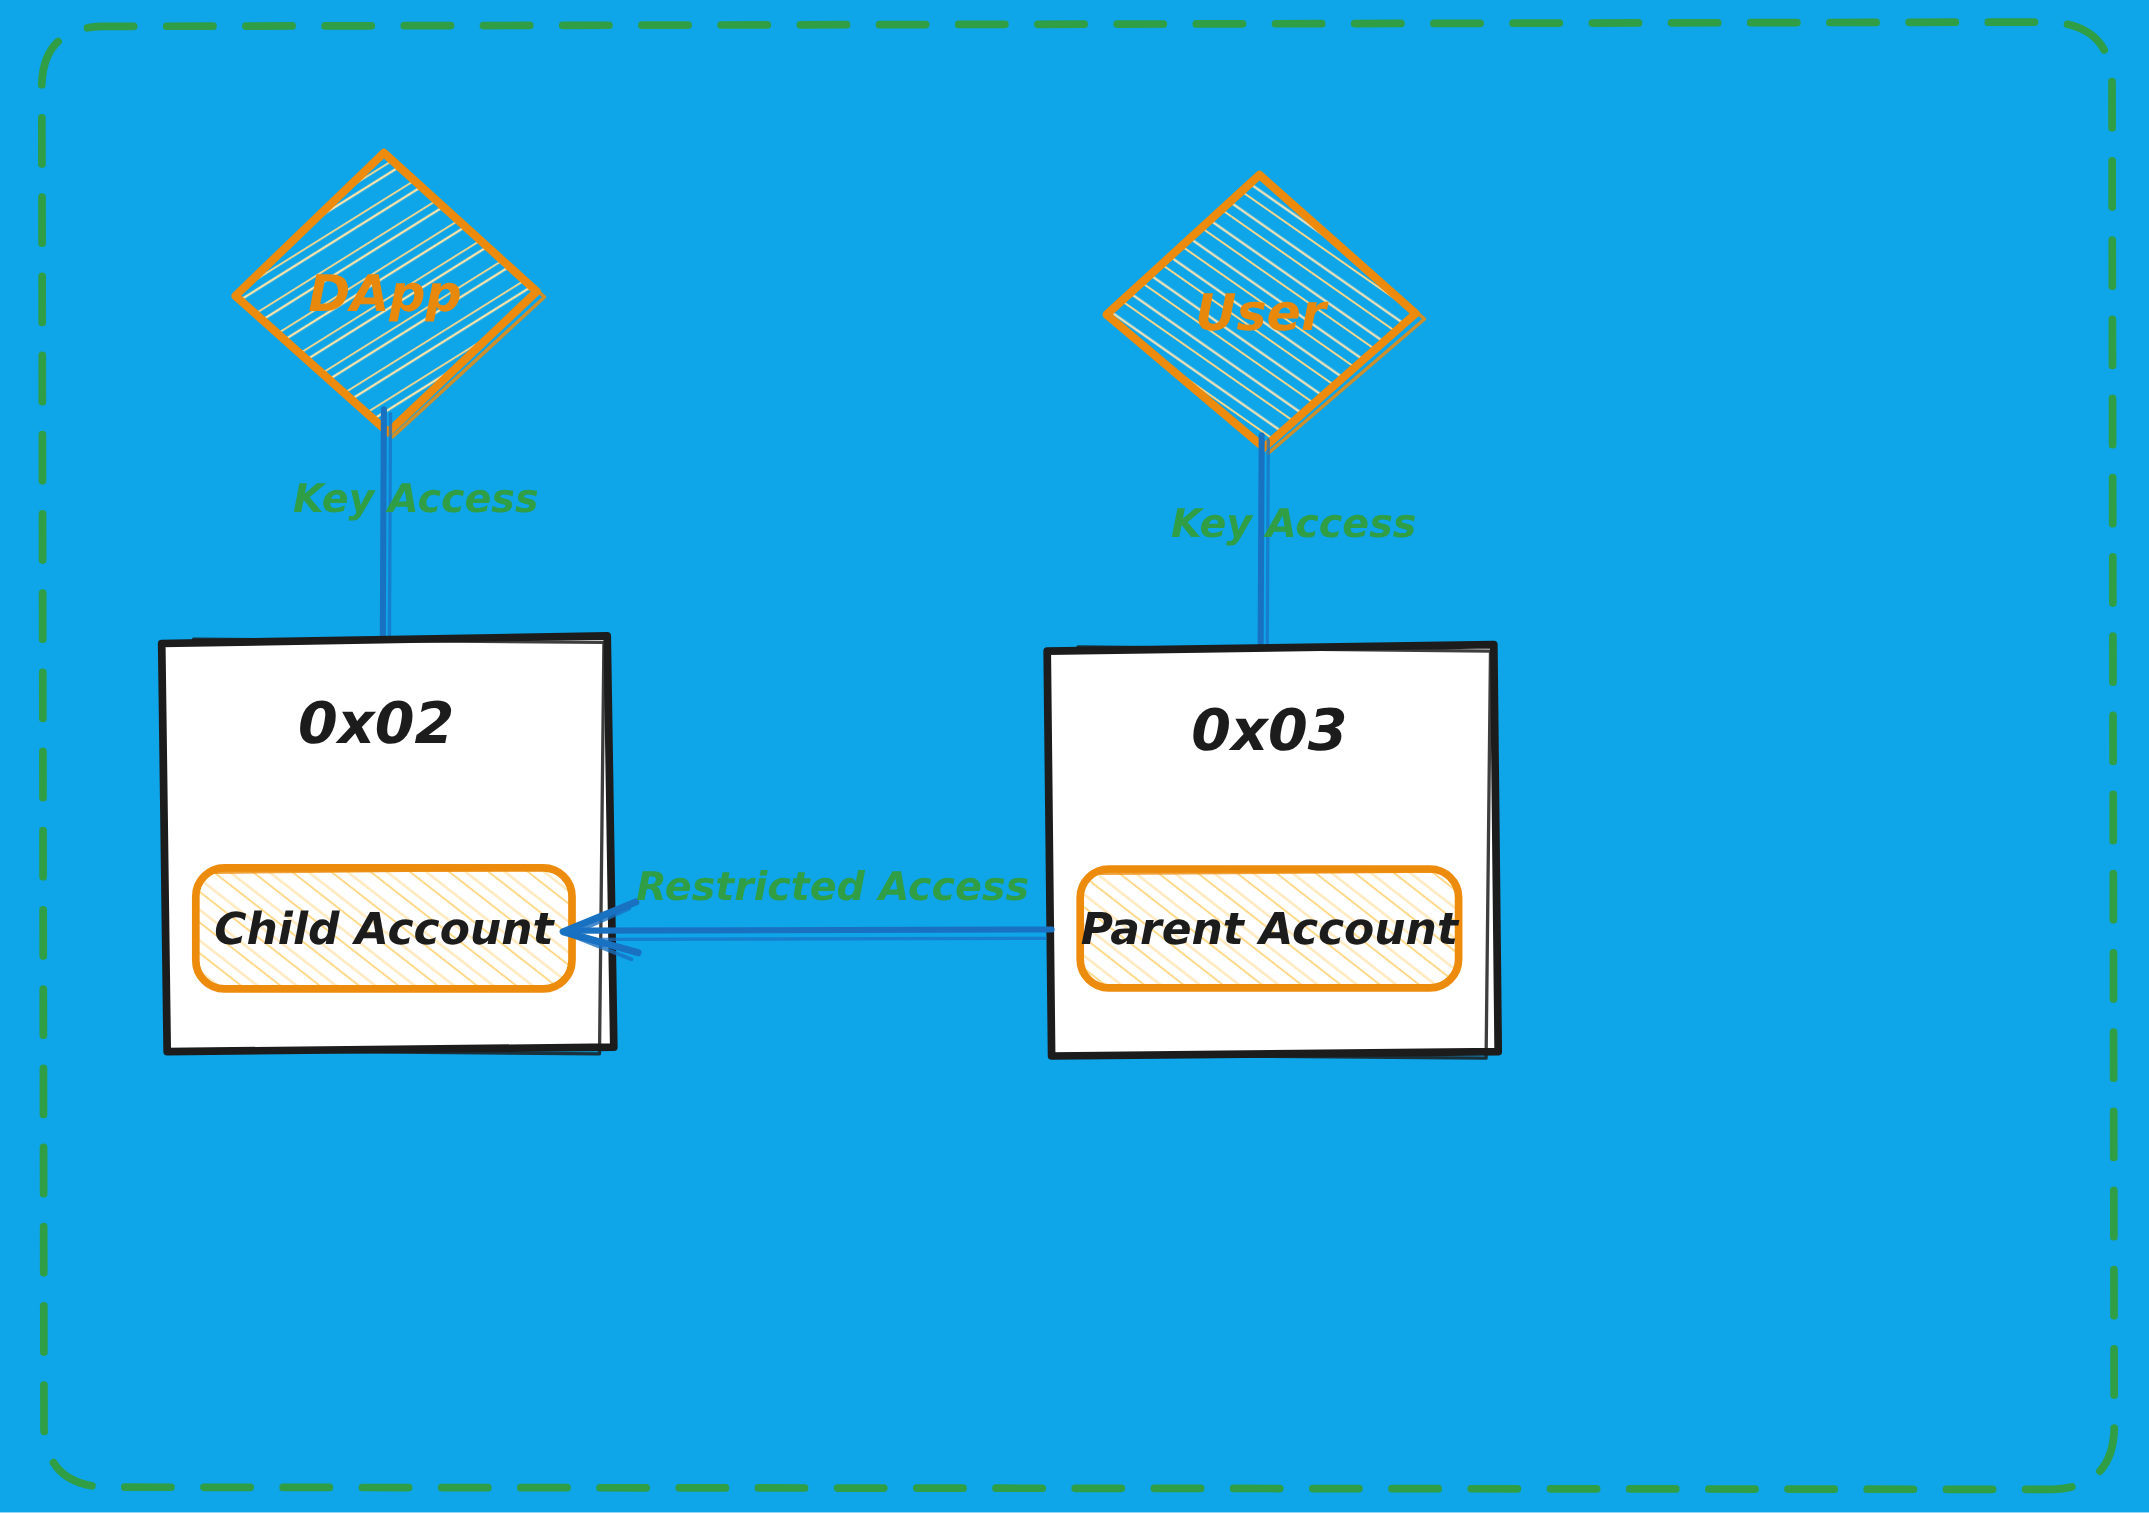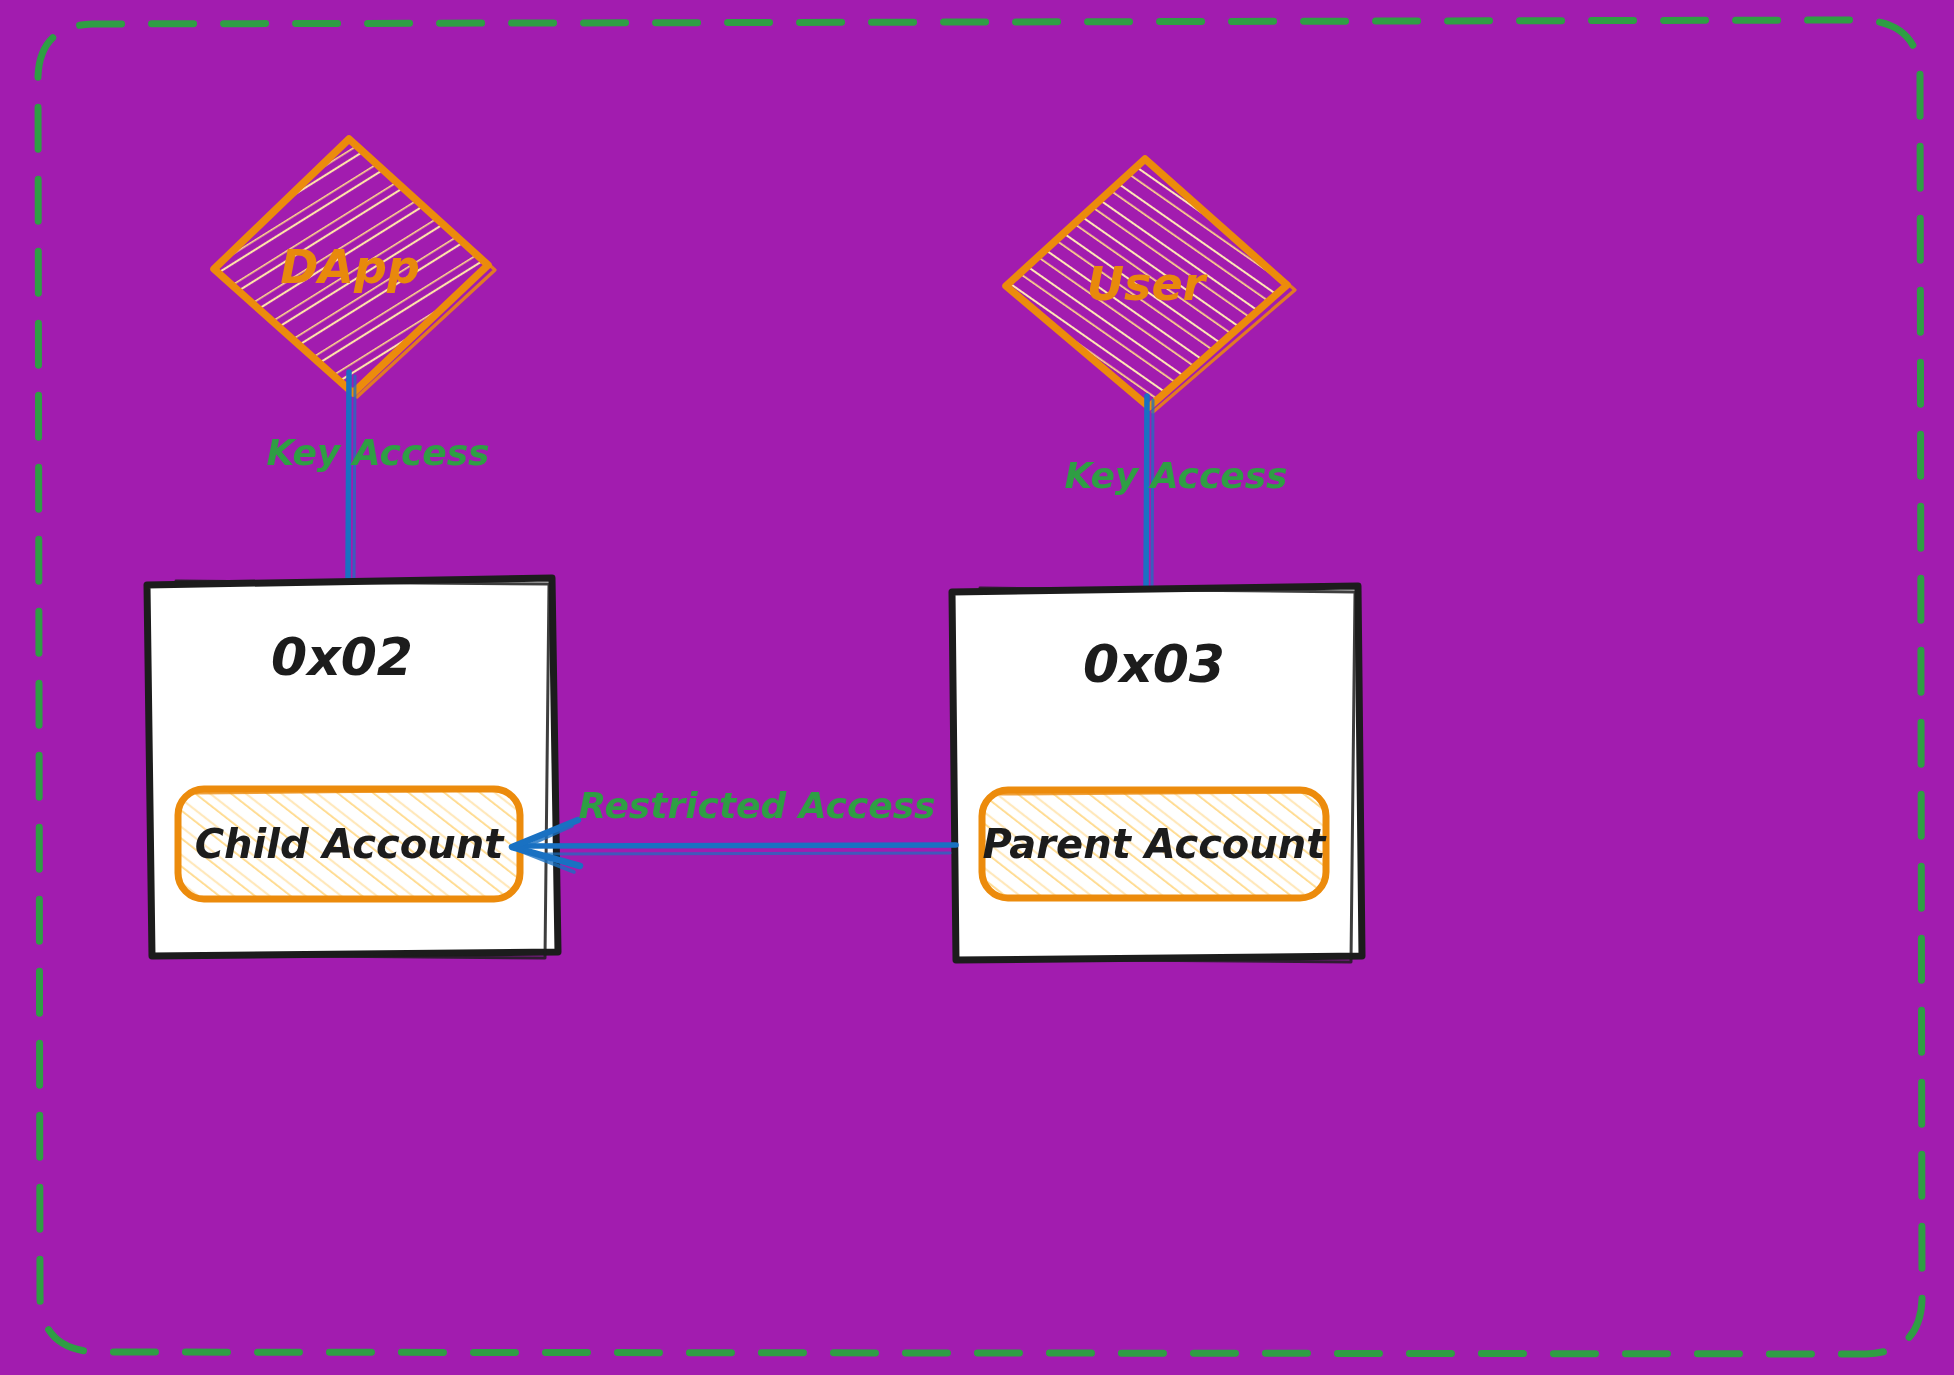--- a/index.html
+++ b/index.html
@@ -8,21 +8,21 @@
     padding: 0;
     background: #ffffff;
   }
   body {
     font-family: "DejaVu Sans", sans-serif;
   }
   #canvas {
     position: relative;
     width: 1954px;
     height: 1375px;
-    background: #a21caf;
+    background: #0ea5e9;
     overflow: hidden;
   }
   #canvas svg {
     position: absolute;
     top: 0;
     left: 0;
     width: 1954px;
     height: 1375px;
   }
   .hand-text {

